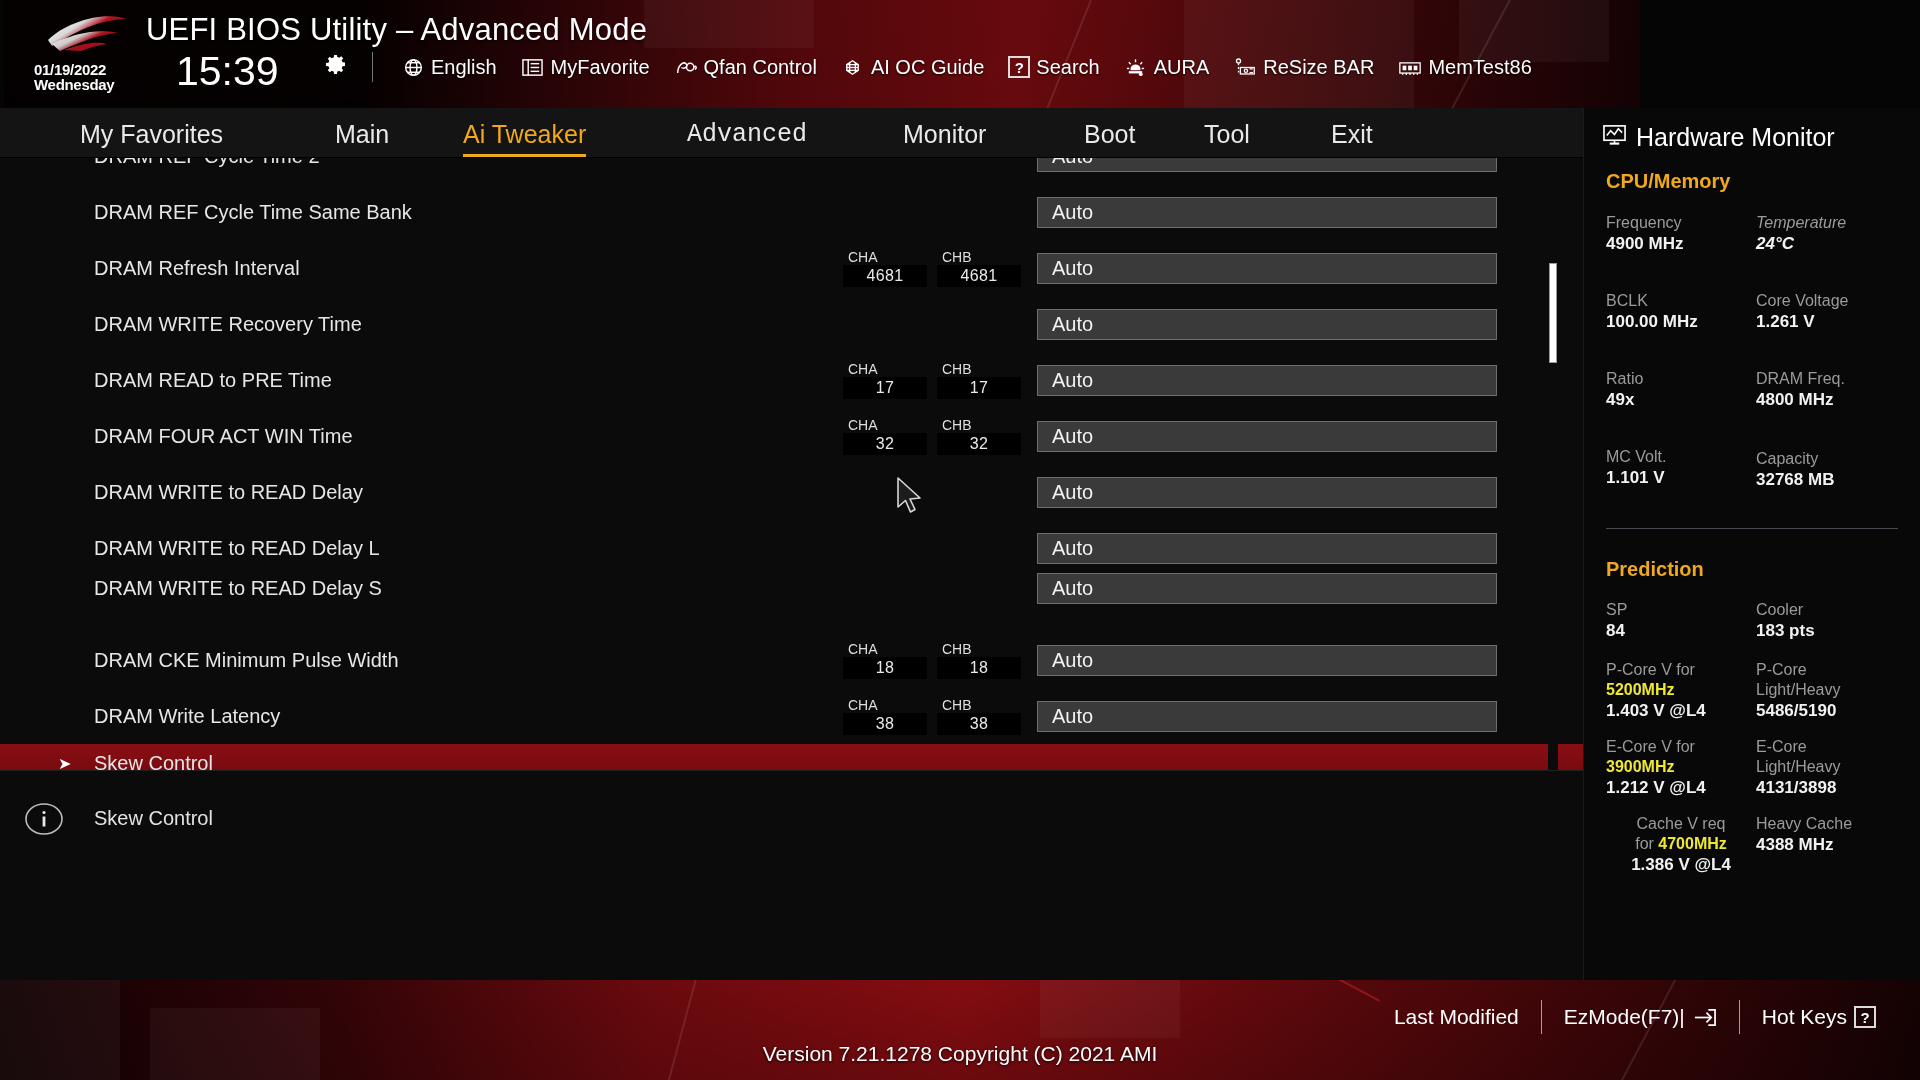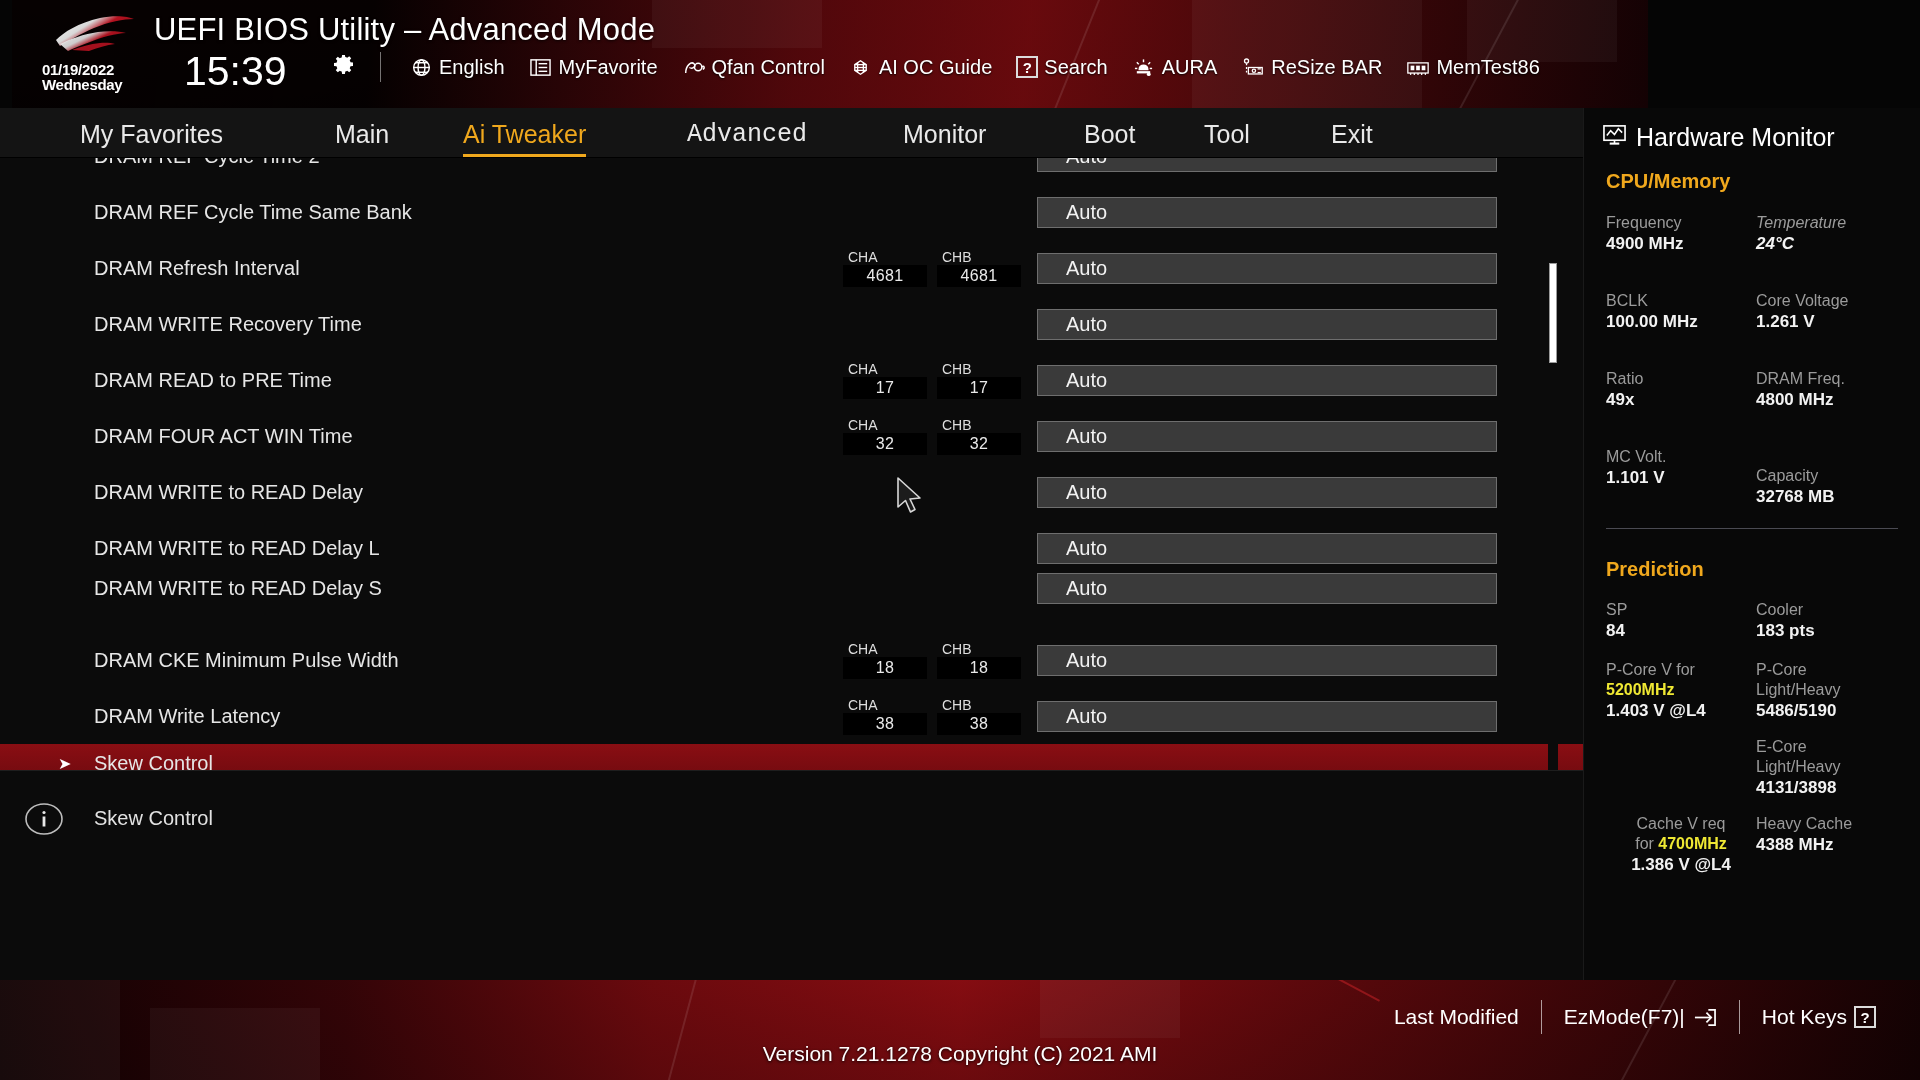--- a/index.html
+++ b/index.html
@@ -6,21 +6,21 @@
   html, body {
     width: 1920px; height: 1080px;
     background: #000;
     font-family: "Liberation Sans", sans-serif;
     overflow: hidden;
   }
   #root { position: relative; width: 1920px; height: 1080px; background:#050505; }
 
   
   .header {
-    position: absolute; left:12px; top:0; width:1636px; height:108px;
+    position: absolute; left:4px; top:0; width:1636px; height:108px;
     background:
       linear-gradient(95deg, rgba(0,0,0,0.95) 0%, rgba(0,0,0,0.92) 22%, rgba(40,4,6,0.88) 34%, rgba(90,8,12,0.80) 48%, rgba(130,12,16,0.72) 62%, rgba(74,8,10,0.85) 78%, rgba(20,2,4,0.95) 100%),
       linear-gradient(160deg, #6e0c11 0%, #2a0507 40%, #120203 100%);
     overflow: hidden;
   }
   .hdr-streak { position:absolute; background:rgba(255,255,255,0.10); transform-origin:0 0; }
   .hdr-block { position:absolute; background:rgba(255,255,255,0.045); }
 
   .rog-logo { position:absolute; left:38px; top:10px; width:88px; height:48px; }
   .title {
@@ -84,21 +84,21 @@
   .chbox .ch-hd { font-size:14px; color:#dedede; padding-left:5px; line-height:15px; }
   .chbox .ch-val {
     background:#000; font-size:16px; color:#eaeaea; height:22px; line-height:22px;
     text-align:center; font-weight:normal; letter-spacing:0.3px;
   }
   .cha { left:843px; }
   .chb { left:937px; }
   .field {
     position:absolute; left:1037px; width:460px; height:31px;
     background:#3a3a3a; border:1px solid #6e6e6e;
-    display:flex; align-items:center; padding-left:28px;
+    display:flex; align-items:center; padding-left:14px;
     font-size:20px; color:#f2f2f2; cursor:pointer;
   }
   .scrollbar-track {
     position:absolute; left:1548px; top:0px; width:10px; height:612px; background:#0b0b0b;
   }
   .scrollbar-thumb {
     position:absolute; left:1549px; top:105px; width:8px; height:100px;
     background:#ffffff; border:1px solid #9a9a9a;
     cursor:pointer;
   }
@@ -491,21 +491,21 @@
     </div>
     <div class="sb-cell" style="left:172px; top:261px;">
       <div class="k">DRAM Freq.</div>
       <div class="v">4800 MHz</div>
     </div>
 
     <div class="sb-cell" style="left:22px; top:339px;">
       <div class="k">MC Volt.</div>
       <div class="v">1.101 V</div>
     </div>
-    <div class="sb-cell" style="left:172px; top:358px;">
+    <div class="sb-cell" style="left:172px; top:341px;">
       <div class="k">Capacity</div>
       <div class="v">32768 MB</div>
     </div>
 
     <div class="sb-rule" style="top:420px;"></div>
 
     <div class="sb-section" style="top:450px;">Prediction</div>
 
     <div class="sb-cell" style="left:22px; top:492px;">
       <div class="k">SP</div>
@@ -518,20 +518,24 @@
 
     <div class="sb-cell" style="left:22px; top:552px;">
       <div class="k"><span>P-Core V for </span><br><span class="hl">5200MHz</span></div>
       <div class="v">1.403 V @L4</div>
     </div>
     <div class="sb-cell" style="left:172px; top:552px;">
       <div class="k"><span>P-Core</span><br><span>Light/Heavy</span></div>
       <div class="v">5486/5190</div>
     </div>
 
+    <div class="sb-cell" style="left:22px; top:629px;">
+      <div class="k"><span>E-Core V for </span><br><span class="hl">3900MHz</span></div>
+      <div class="v">1.212 V @L4</div>
+    </div>
     <div class="sb-cell" style="left:172px; top:629px;">
       <div class="k"><span>E-Core</span><br><span>Light/Heavy</span></div>
       <div class="v">4131/3898</div>
     </div>
 
     <div class="sb-cell" style="left:22px; top:706px;text-align:center;">
       <div class="k"><span>Cache V req</span><br><span>for </span><span class="hl">4700MHz</span></div>
       <div class="v">1.386 V @L4</div>
     </div>
     <div class="sb-cell" style="left:172px; top:706px;">

